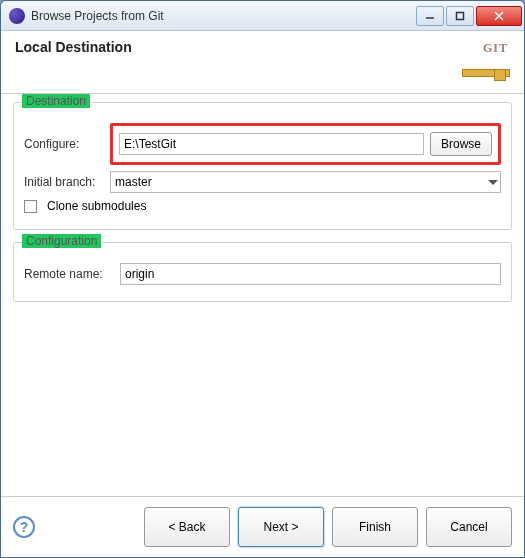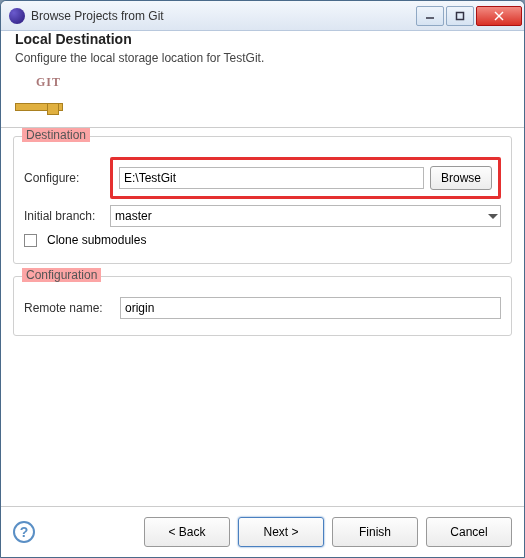--- a/index.html
+++ b/index.html
@@ -45,23 +45,23 @@
     display: flex; align-items: center; justify-content: center;
     font-size: 10px; color: #334;
     border-radius: 2px; margin-left: 2px;
   }
   .win-btn.close {
     background: linear-gradient(#f28b82, #d93025);
     border-color: #a11; color: #fff; width: 46px;
   }
   .win-btn.close svg { stroke: #fff; }
   .header {
-    padding: 0 14px 10px 14px;
+    padding: 8px 14px 10px 14px;
     border-bottom: 1px solid #ccc;
-    display: flex; gap: 8px; flex-direction: column;
+    display: flex; gap: 8px;
   }
   .header-text { flex: 1; }
   .header-title { font-size: 14px; font-weight: bold; color: #222; }
   .header-sub { color: #444; margin-top: 4px; }
   .git-logo {
     width: 48px; height: 44px;
     position: relative;
   }
   .git-logo .txt {
     position: absolute; top: 2px; right: 2px;
@@ -88,21 +88,21 @@
   .group {
     border: 1px solid #d0d0d0;
     border-radius: 3px;
     padding: 14px 10px 10px 10px;
     margin-bottom: 12px;
     position: relative;
   }
   .group-label {
     position: absolute;
     top: -9px; left: 8px;
-    background: #fca5a5;
+    background: #22c55e;
     padding: 0 4px;
     color: #555;
   }
   .row {
     display: flex;
     align-items: center;
     gap: 6px;
     margin: 6px 0;
   }
   .row label { min-width: 80px; color: #333; }
@@ -151,21 +151,21 @@
     display: flex; align-items: center; gap: 8px;
   }
   .help {
     width: 22px; height: 22px; border-radius: 50%;
     border: 2px solid #5a8fc5;
     color: #5a8fc5;
     display:flex;align-items:center;justify-content:center;
     font-weight: bold; font-size: 14px;
     margin-right: auto;
   }
-  .footer .btn { min-width: 86px; height: 30px; }
+  .footer .btn { min-width: 86px; height: 40px; }
   .footer .btn.default { border: 1px solid #4a80c0; box-shadow: 0 0 2px #4a80c0; }
 </style>
 </head>
 <body>
 
 <div class="window">
 
   <div class="titlebar">
     <div class="app-icon"></div>
     <div class="title">Browse Projects from Git</div>
@@ -185,21 +185,20 @@
             <line x1="1" y1="1" x2="9" y2="9" stroke-width="1.5"></line>
             <line x1="9" y1="1" x2="1" y2="9" stroke-width="1.5"></line>
           </svg>
       </div>
     </div>
   </div>
 
   <div class="header">
     <div class="header-text">
       <div class="header-title">Local Destination</div>
-      <div class="header-sub">Configure the local storage location for TestGit.</div>
     </div>
     <div class="git-logo">
       <div class="txt">GIT</div>
       <div class="bar"></div>
       <div class="box"></div>
     </div>
   </div>
 
   <div class="content">
 

